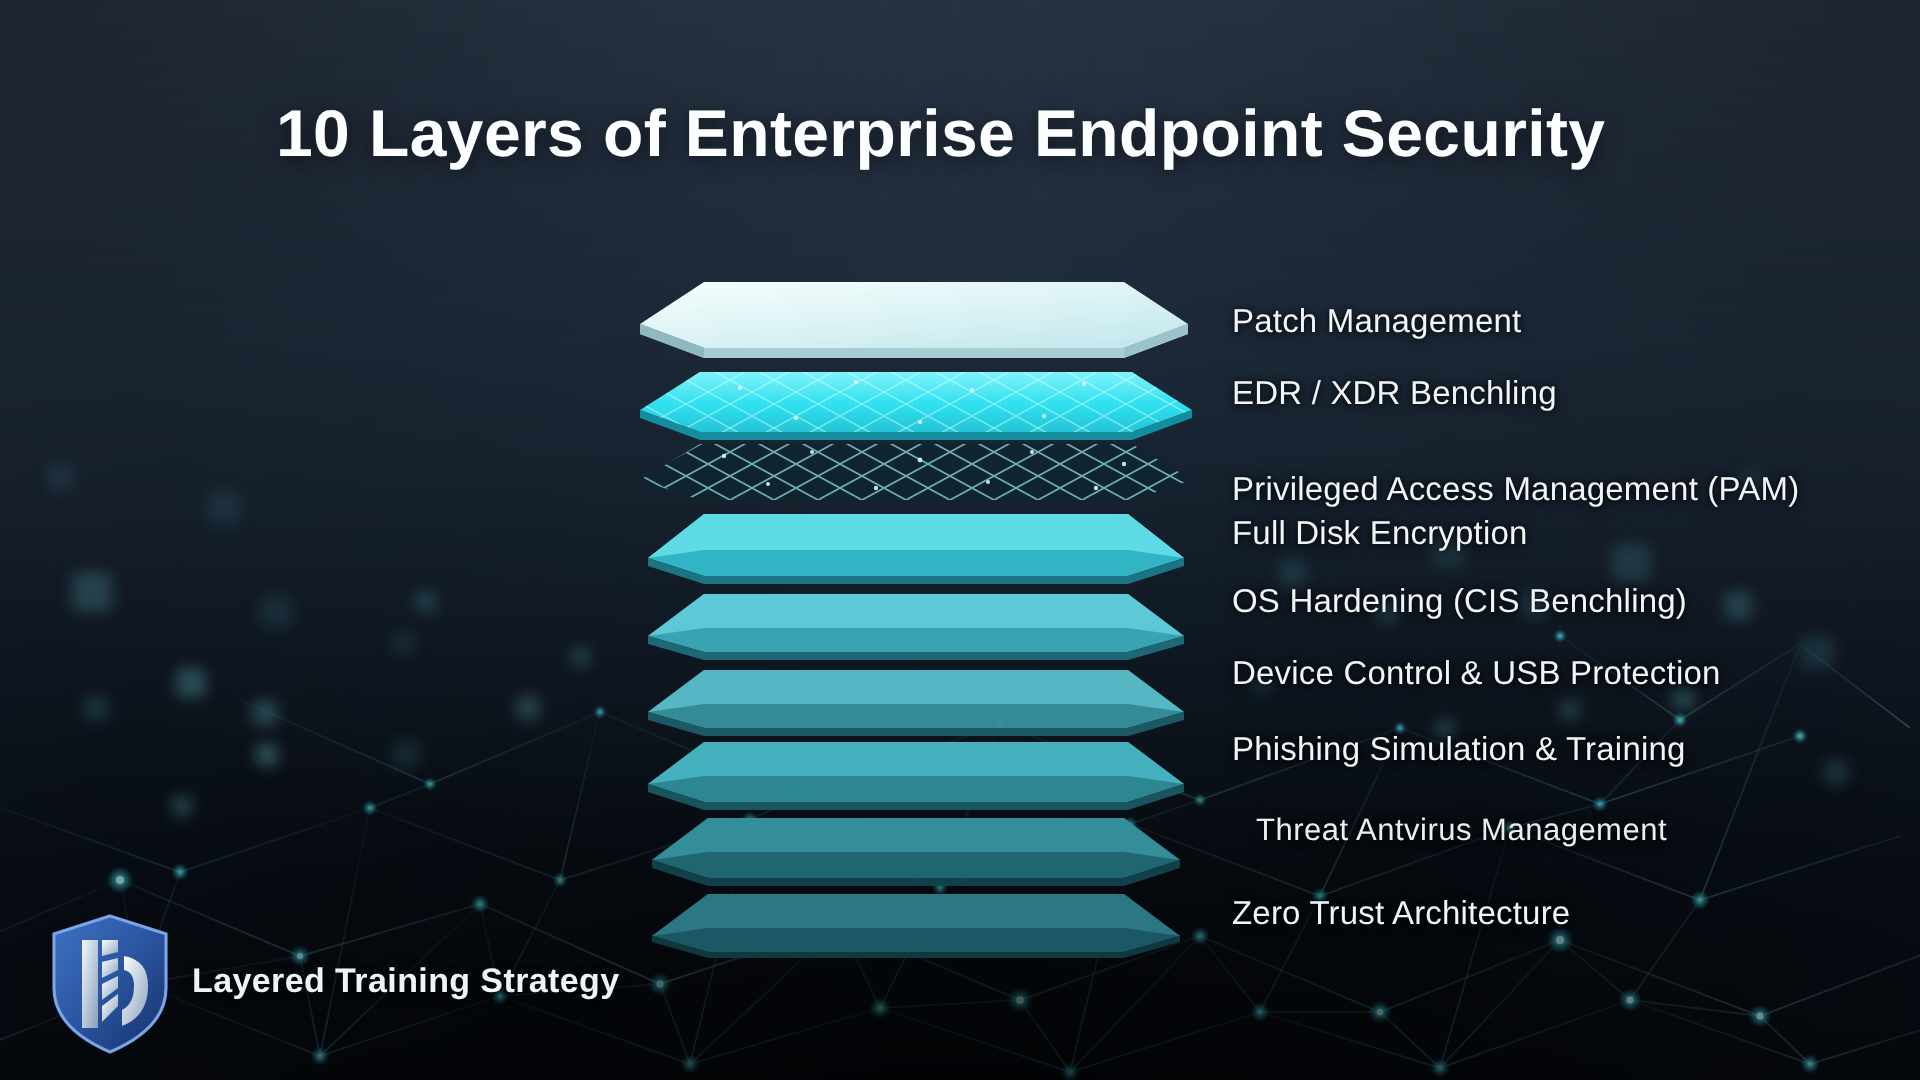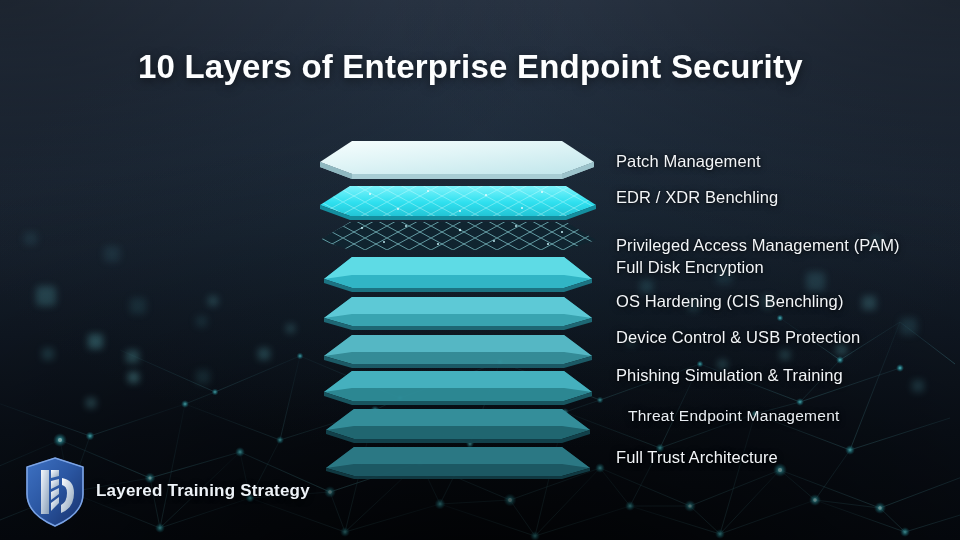--- a/index.html
+++ b/index.html
@@ -362,22 +362,22 @@
   </div>
 
   <div class="labels">
     <div class="label" style="left:616px; top:152px;">Patch Management</div>
     <div class="label" style="left:616px; top:188px;">EDR / XDR Benchling</div>
     <div class="label" style="left:616px; top:224px;margin-top:12px;">Privileged Access Management (PAM)</div>
     <div class="label" style="left:616px; top:258px;">Full Disk Encryption</div>
     <div class="label" style="left:616px; top:292px;">OS Hardening (CIS Benchling)</div>
     <div class="label" style="left:616px; top:328px;">Device Control &amp; USB Protection</div>
     <div class="label" style="left:616px; top:366px;">Phishing Simulation &amp; Training</div>
-    <div class="label alt" style="left:628px; top:407px;">Threat Endpoint Management</div>
-    <div class="label" style="left:616px; top:448px;">Full Trust Architecture</div>
+    <div class="label alt" style="left:628px; top:407px;">Threat Antvirus Management</div>
+    <div class="label" style="left:616px; top:448px;">Zero Trust Architecture</div>
   </div>
 
   <div class="brand">
     <svg class="logo" viewBox="0 0 62 72">
       <defs>
         <linearGradient id="shieldFill" x1="0" y1="0" x2="1" y2="1">
           <stop offset="0%" stop-color="#3e72c4"></stop>
           <stop offset="50%" stop-color="#2a55a0"></stop>
           <stop offset="100%" stop-color="#17306a"></stop>
         </linearGradient>

